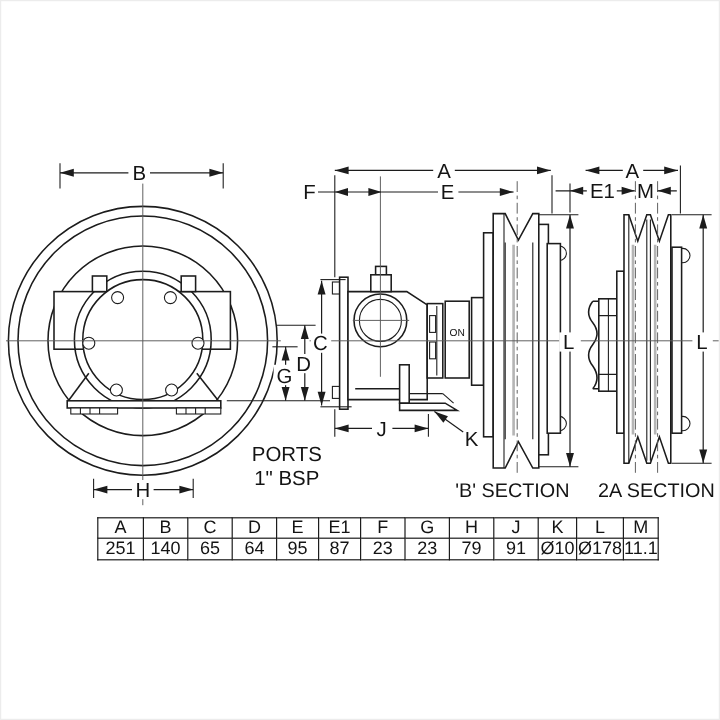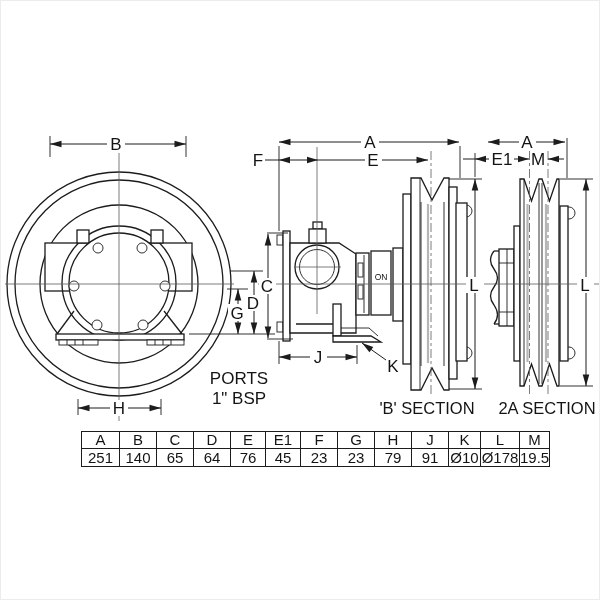--- a/index.html
+++ b/index.html
@@ -277,26 +277,26 @@
     <td>J</td>
     <td>K</td>
     <td>L</td>
     <td>M</td>
   </tr>
   <tr class="vals">
     <td>251</td>
     <td>140</td>
     <td>65</td>
     <td>64</td>
-    <td>76</td>
-    <td>45</td>
+    <td>95</td>
+    <td>87</td>
     <td>23</td>
     <td>23</td>
     <td>79</td>
     <td>91</td>
     <td>Ø10</td>
     <td>Ø178</td>
-    <td>19.5</td>
+    <td>11.1</td>
   </tr>
 </tbody>
     </table>
 
 </div>
 
 </body></html>

